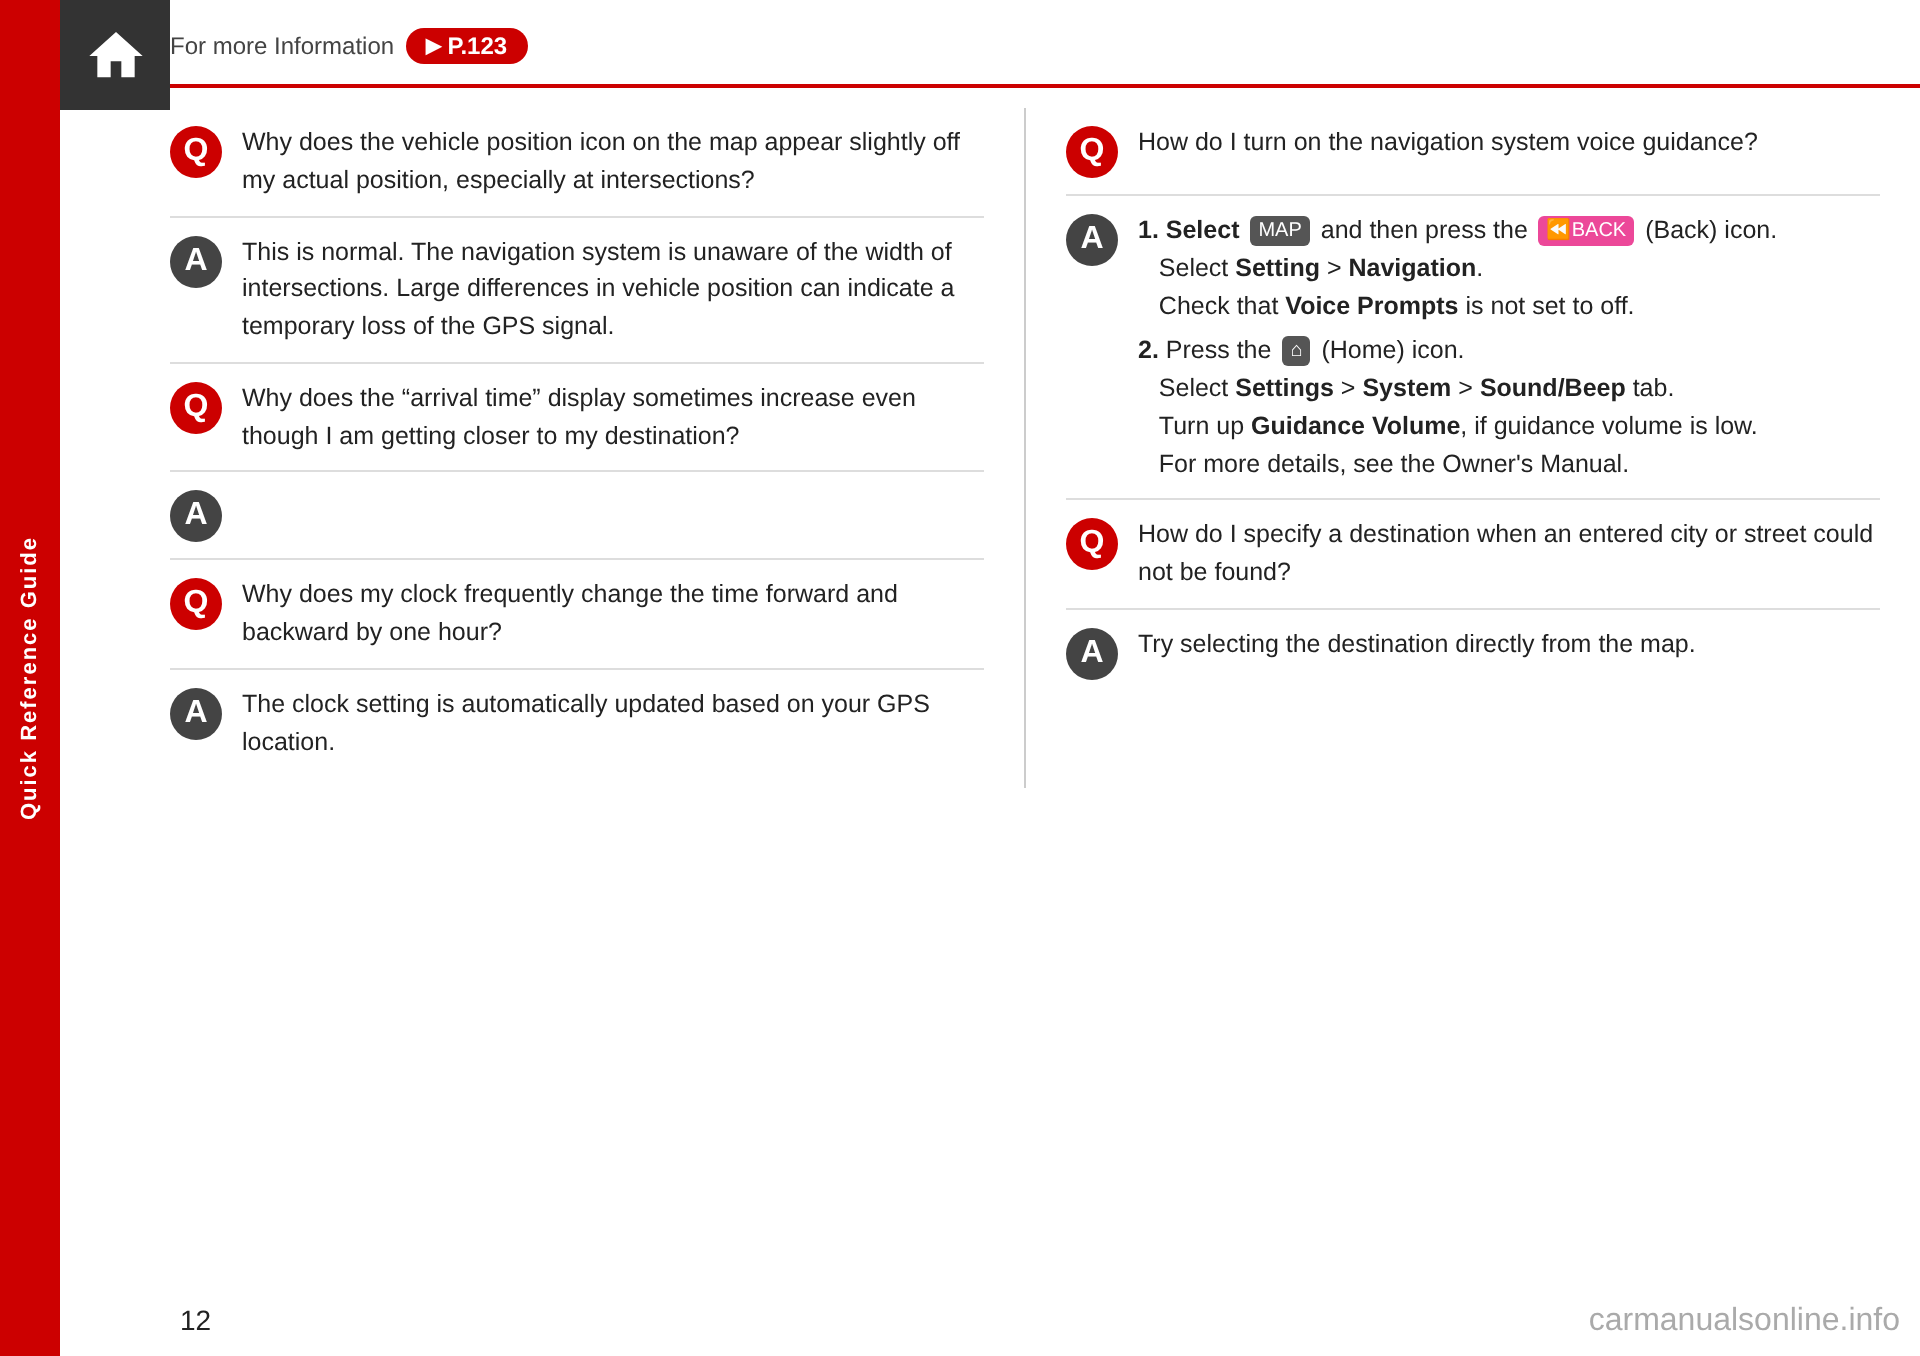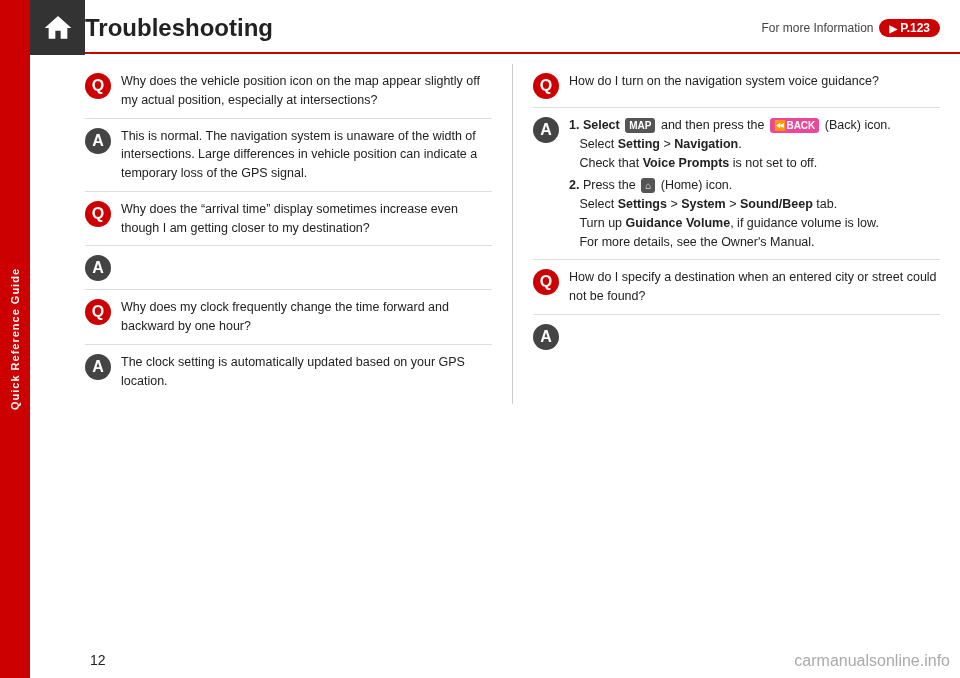--- a/index.html
+++ b/index.html
@@ -159,21 +159,21 @@
     }
 
     
     .btn-icon {
       display: inline-block;
       background: #888;
       color: white;
       border-radius: 3px;
       padding: 0px 4px;
       font-size: 10px;
-      font-weight: bold;
+      font-weight: normal;
       vertical-align: middle;
       margin: 0 2px;
     }
     .btn-icon-map {
       background: #555;
     }
     .btn-icon-back {
       background: #ec4899;
     }
     .btn-icon-home {
@@ -209,21 +209,20 @@
 
 <div class="home-icon-box">
   <svg class="home-icon-svg" viewBox="0 0 24 24">
     <path d="M10 20v-6h4v6h5v-8h3L12 3 2 12h3v8z"></path>
   </svg>
 </div>
 
 <div class="main-content">
 
   <div class="page-header">
-    <span class="page-title">Troubleshooting</span>
     <div class="more-info">
       <span>For more Information</span>
       <span class="page-ref-badge">
         <span class="page-ref-arrow">▶</span>
         <span>P.123</span>
       </span>
     </div>
   </div>
 
   <div class="two-col">
@@ -304,20 +303,21 @@
           </div>
         </div>
 
         <div class="qa-block">
           <div class="qa-icon q-icon">Q</div>
           <div class="qa-text">How do I specify a destination when an entered city or street could not be found?</div>
         </div>
 
         <div class="qa-block">
           <div class="qa-icon a-icon">A</div>
+          <div class="qa-text">Try selecting the destination directly from the map.</div>
         </div>
 
       </div>
     </div>
 
   </div>
 </div>
 
 <div class="page-number">12</div>
 

